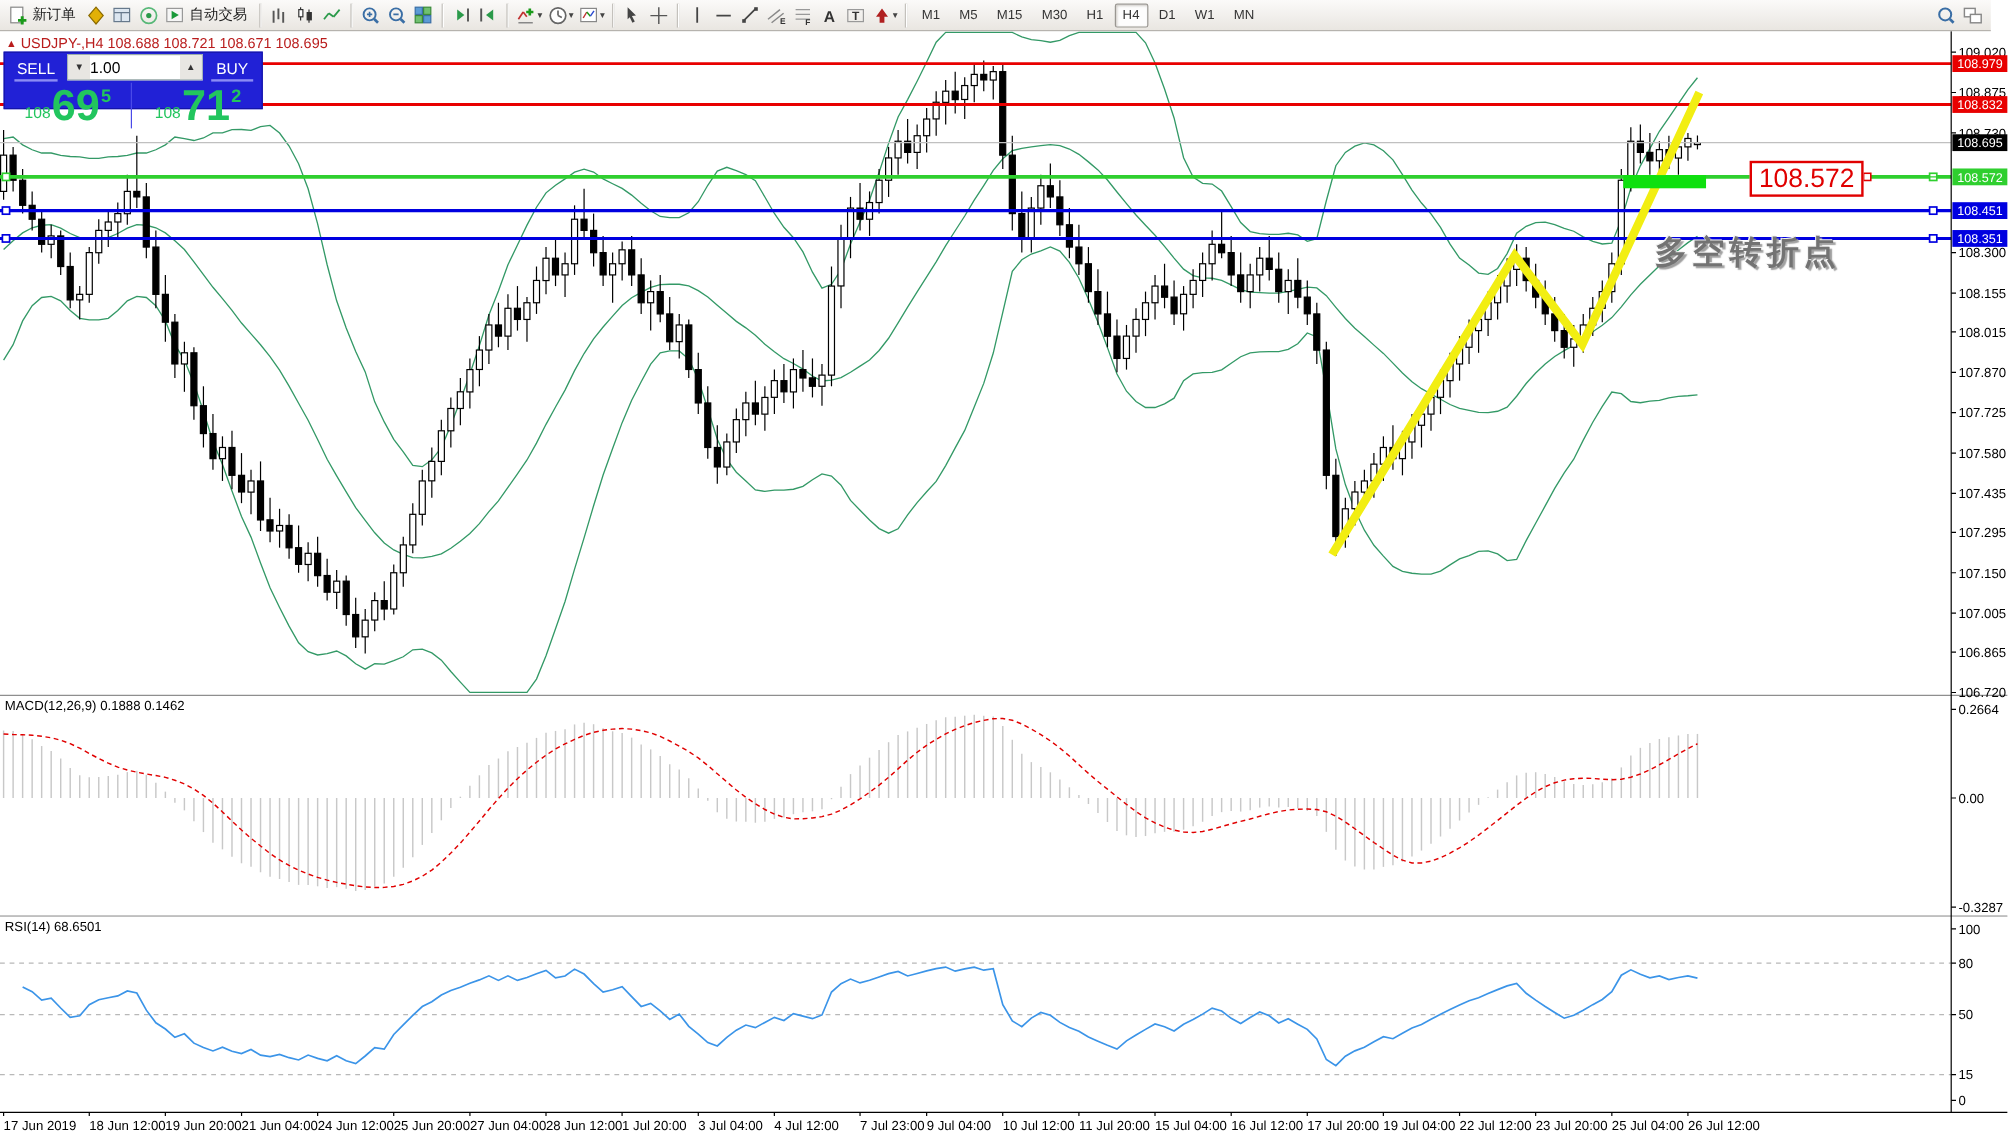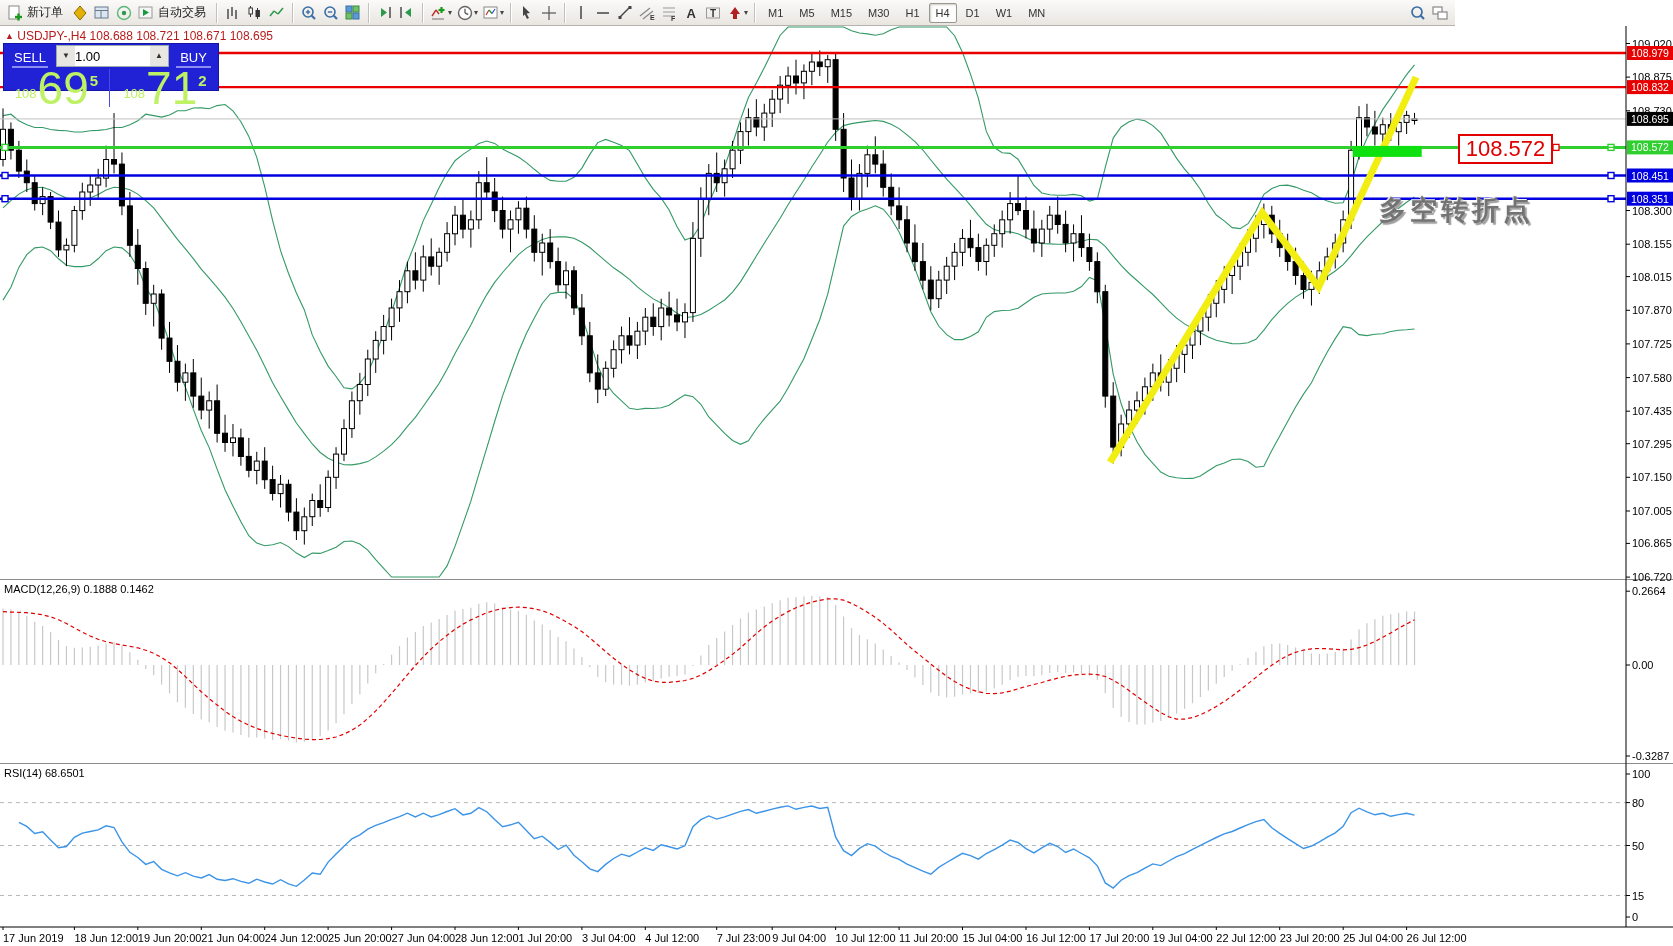--- a/index.html
+++ b/index.html
@@ -1,19 +1,19 @@
 <!DOCTYPE html>
 <html><head>
 <meta charset="utf-8">
 <style>
   html,body{margin:0;padding:0;}
   body{width:1673px;height:946px;overflow:hidden;background:#fff;
        font-family:"Liberation Sans",sans-serif;position:relative;}
   
-  #toolbar{position:absolute;left:0;top:0;width:1455px;height:26px;
+  #toolbar{position:absolute;left:0;top:0;width:1659px;height:26px;
     background:linear-gradient(#fbfaf9,#e9e6e1);border-bottom:1px solid #b6b3ae;
     display:flex;align-items:center;box-sizing:border-box;padding:0 4px;z-index:50;}
   .tbi{width:22px;height:22px;display:flex;align-items:center;justify-content:center;
     border-radius:2px;flex:0 0 auto;}
   .tblabel{font-size:12px;color:#222;margin:0 6px 0 1px;white-space:nowrap;}
   .tbsep{width:1px;height:20px;background:#c4c1bc;border-right:1px solid #fff;margin:0 4px;flex:0 0 auto;}
   .caret{font-size:8px;color:#444;margin:0 2px 0 -2px;}
   .tfbtn{font-size:11px;color:#333;padding:3px 6px;border:1px solid transparent;border-radius:2px;margin:0 1px;}
   .tfbtn.active{background:#fdfdfd;border:1px solid #9a9792;box-shadow:inset 1px 1px 2px #cfccc7;}
   .tbright{margin-left:auto;display:flex;align-items:center;}
@@ -26,26 +26,26 @@
   #trade{position:absolute;left:3px;top:43px;width:216px;height:48px;z-index:20;
     background:#2121d6;border:1px solid #1414a8;box-sizing:border-box;}
   #trade .toprow{display:flex;height:24px;align-items:center;}
   .tbtn{color:#fff;font-size:13px;text-align:center;line-height:15px;padding-top:3px;height:19px;box-sizing:border-box;}
   .tbtn .ul{display:block;margin:1px auto 0;width:70%;border-bottom:2px solid #8c8cf4;}
   #sellbtn{width:52px;}
   #buybtn{width:49px;}
   #volbox{flex:0 0 113px;height:22px;background:#fff;border:1px solid #9aa;display:flex;box-sizing:border-box;}
   #volbox .spin{width:18px;background:#e8e6e2;color:#333;font-size:8px;text-align:center;line-height:20px;}
   #volbox .vval{flex:1;font-size:13px;color:#000;padding:3px 4px 0 0;}
-  .pricebox{position:absolute;top:25px;height:38px;color:#bef264;display:flex;align-items:flex-end;
+  .pricebox{position:absolute;top:25px;height:38px;color:#22c55e;display:flex;align-items:flex-end;
     justify-content:center;padding-bottom:2px;box-sizing:border-box;}
   #sellprice{left:0;width:106px;border-right:1px solid #4a4ae8;}
   #buyprice{left:107px;width:108px;}
   .p-small{font-size:13px;margin:0 1px 4px 0;}
-  .p-big{font-size:46px;font-weight:normal;line-height:34px;}
+  .p-big{font-size:36px;font-weight:bold;line-height:34px;}
   .p-sup{font-size:15px;font-weight:bold;margin:0 0 16px 1px;}
   
   #annbox{position:absolute;left:1458px;top:134px;width:95px;height:30px;z-index:15;
     background:#fff;border:2px solid #e00000;color:#e00000;font-size:22px;
     display:flex;align-items:center;justify-content:center;box-sizing:border-box;}
   #anntext{position:absolute;left:1379px;top:192px;z-index:15;font-size:27px;font-weight:bold;
     color:#737373;letter-spacing:4px;white-space:nowrap;
     text-shadow:-1px -1px 0 #f2f2f2,2px 2px 1px #9f9f9f;}
 </style>
 </head>

